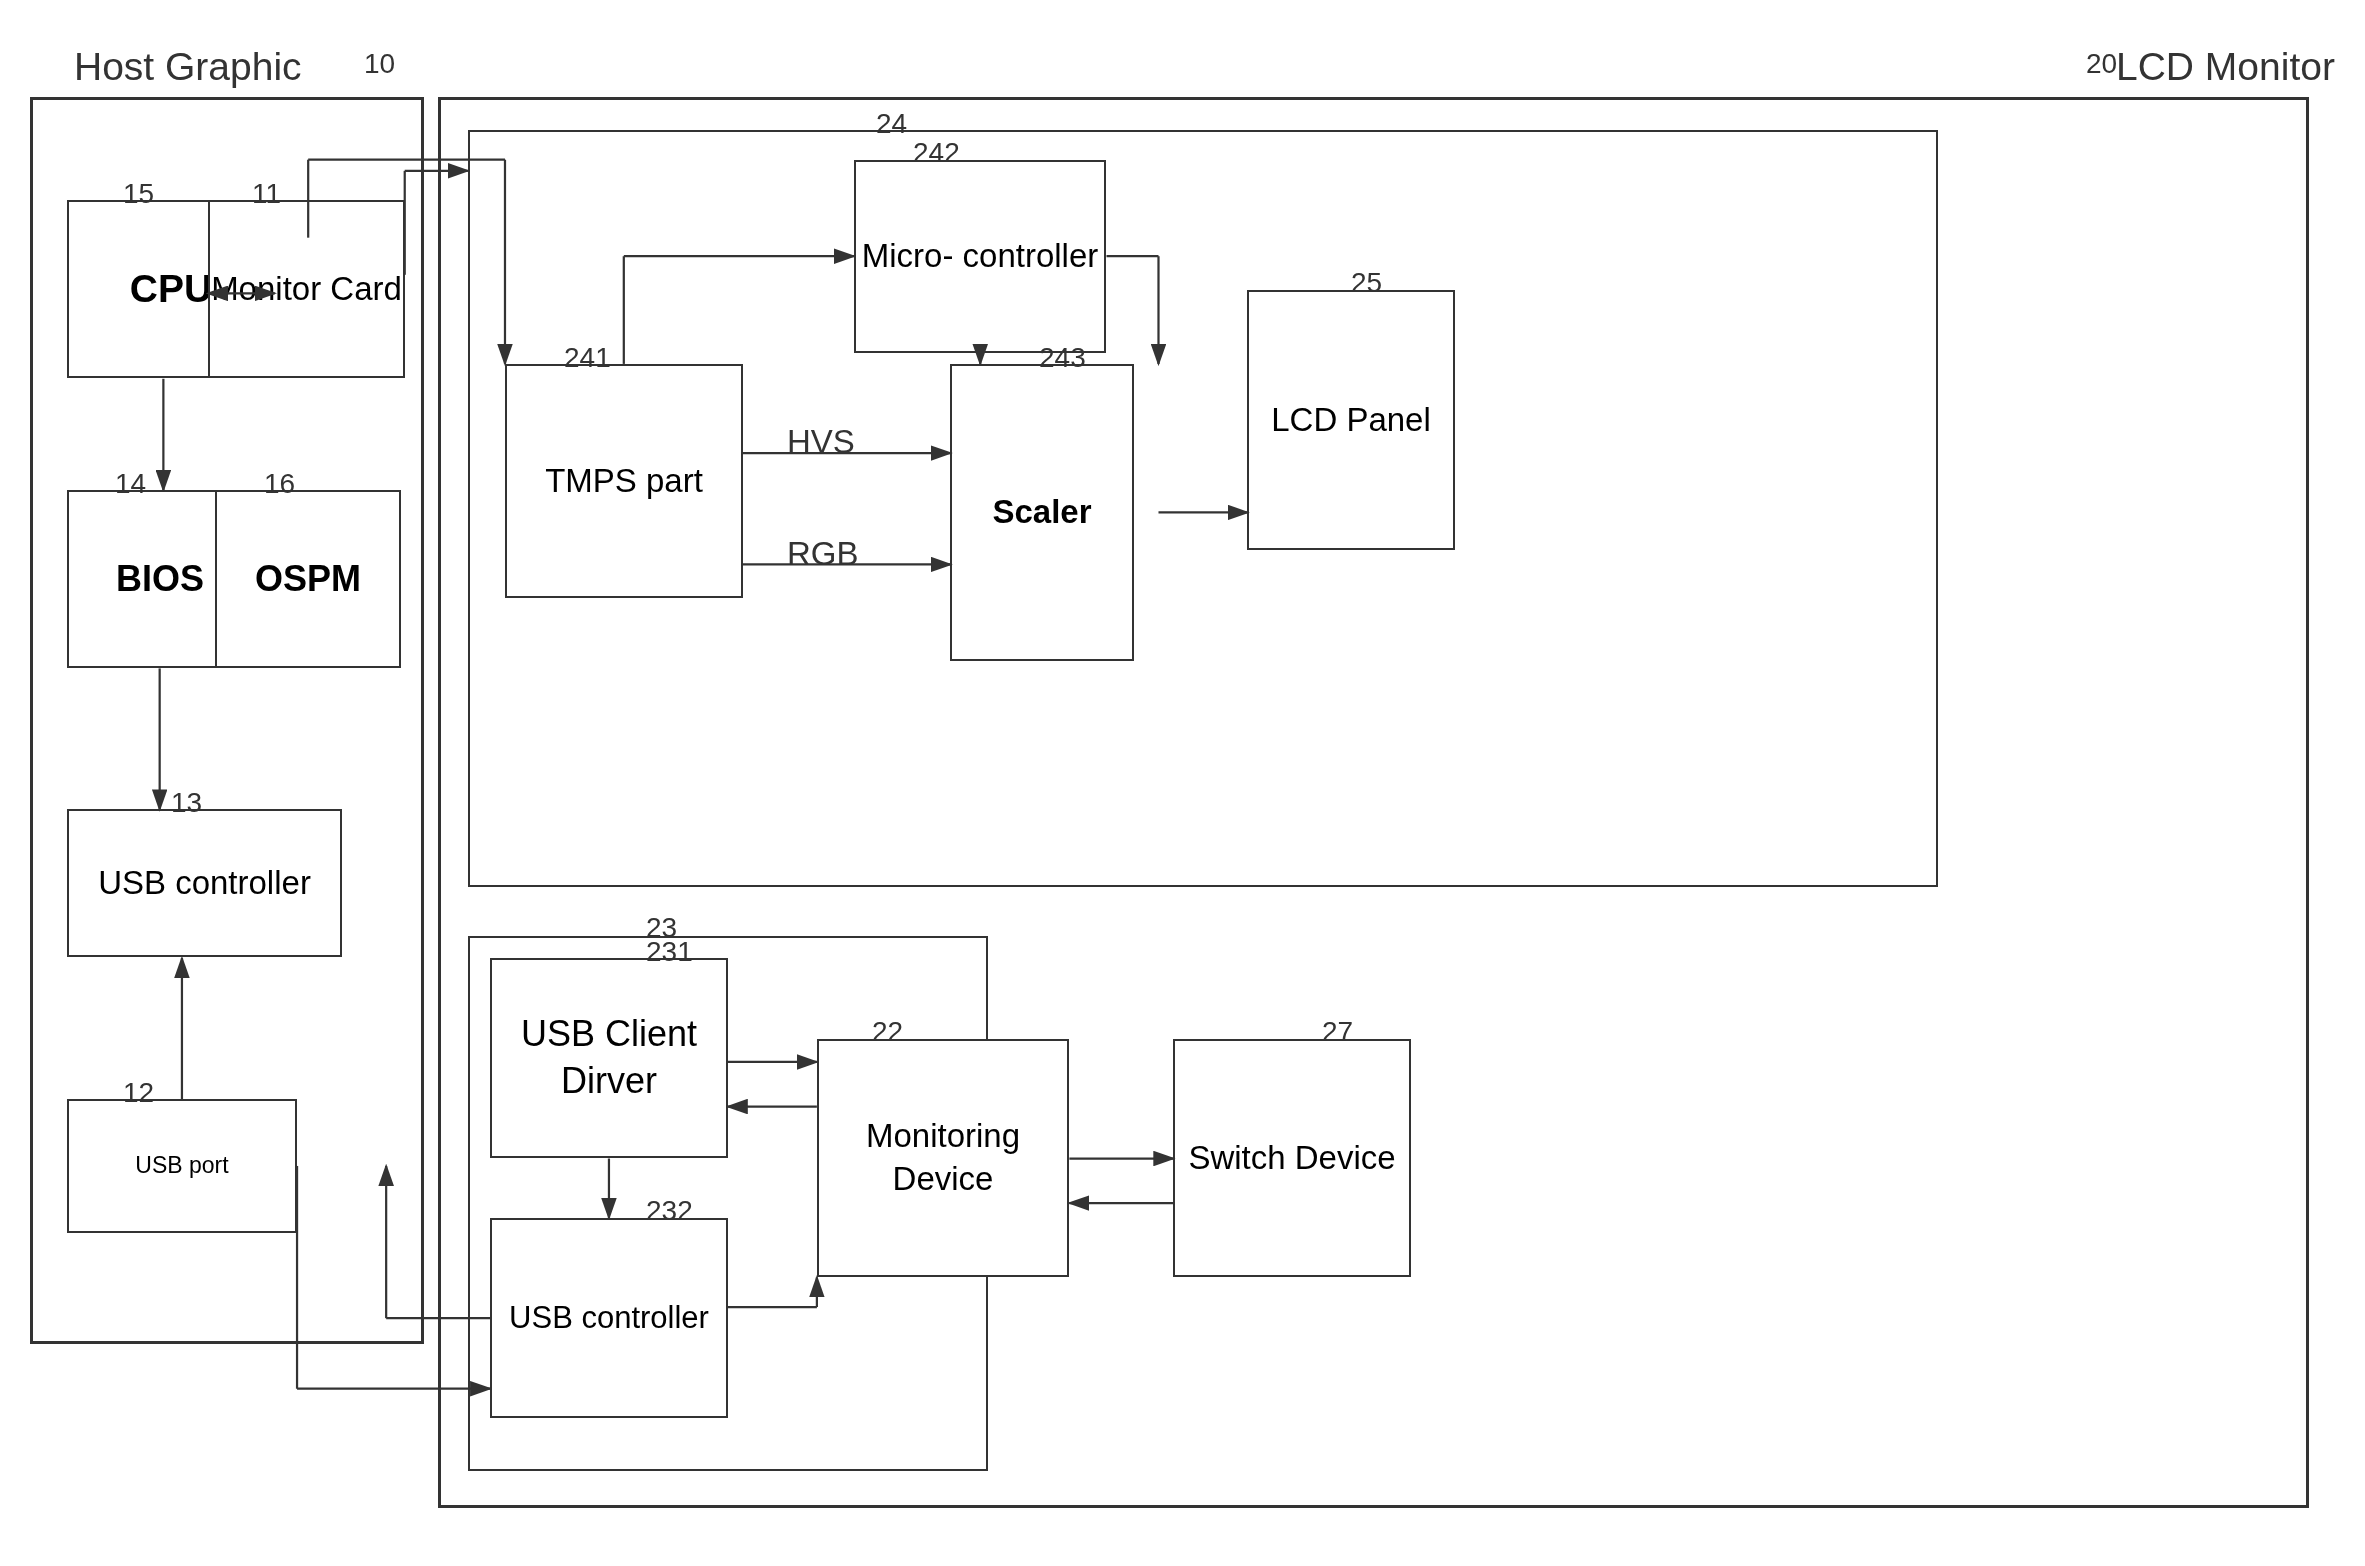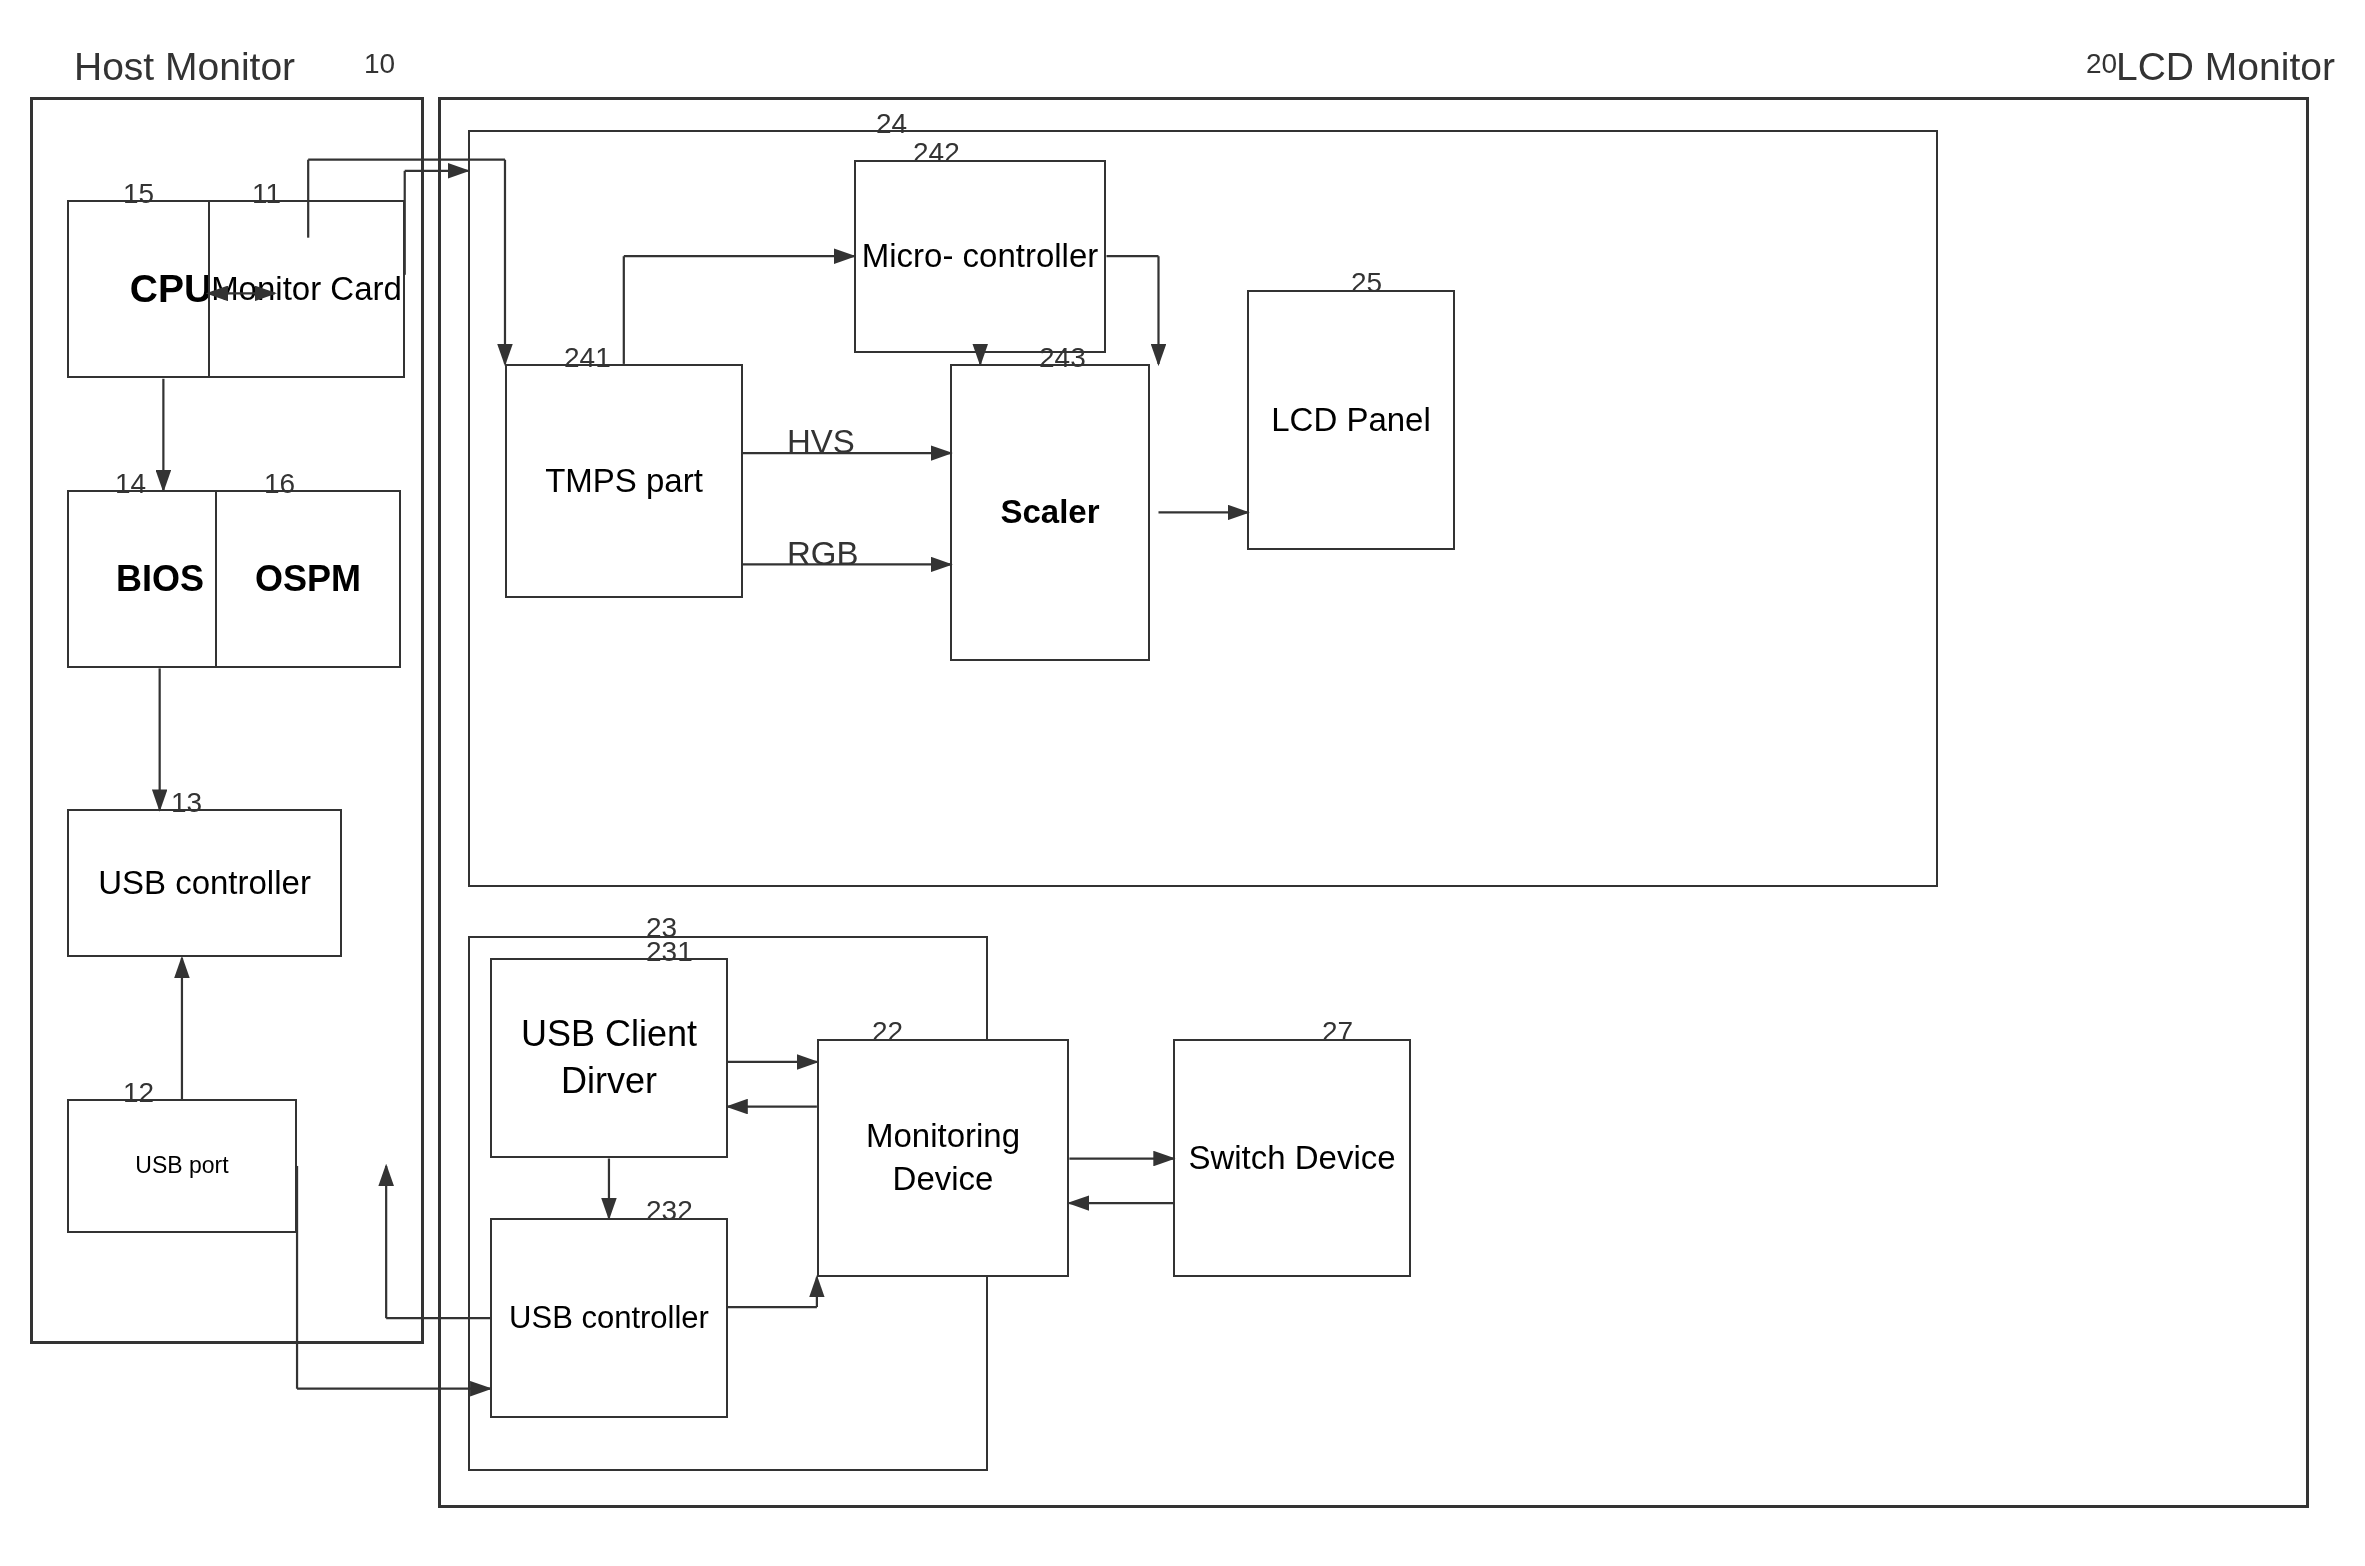--- a/index.html
+++ b/index.html
@@ -106,21 +106,21 @@
   </style>
 </head>
 <body>
 
 <div class="diagram-container">
 
   <div class="host-computer-box"></div>
 
   <div class="lcd-monitor-box"></div>
 
-  <div class="host-computer-label">Host Monitor</div>
+  <div class="host-computer-label">Host Graphic</div>
   <div class="lcd-monitor-label">LCD Monitor</div>
 
   <div class="ref-num" style="left:364px; top:48px;">10</div>
 
   <div class="ref-num" style="left:2086px; top:48px;">20</div>
 
   <div class="sub-box-24"></div>
   <div class="ref-num" style="left:876px; top:108px;">24</div>
 
   <div class="sub-box-23"></div>
@@ -160,21 +160,21 @@
     <span>Micro-
 controller</span>
   </div>
   <div class="ref-num" style="left:913px; top:137px;">242</div>
 
   <div class="component-box" style="left:505px; top:364px; width:238px; height:234px; font-size:33px;">
     <span>TMPS part</span>
   </div>
   <div class="ref-num" style="left:564px; top:342px;">241</div>
 
-  <div class="component-box" style="left:950px; top:364px; width:200px; height:297px; font-size:33px; font-weight:bold;">
+  <div class="component-box" style="left:950px; top:364px; width:184px; height:297px; font-size:33px; font-weight:bold;">
     <span>Scaler</span>
   </div>
   <div class="ref-num" style="left:1039px; top:342px;">243</div>
 
   <div class="label-text" style="left:787px; top:423px;">HVS</div>
 
   <div class="label-text" style="left:787px; top:535px;">RGB</div>
 
   <div class="component-box" style="left:1247px; top:290px; width:208px; height:260px; font-size:33px;">
     <span>LCD

